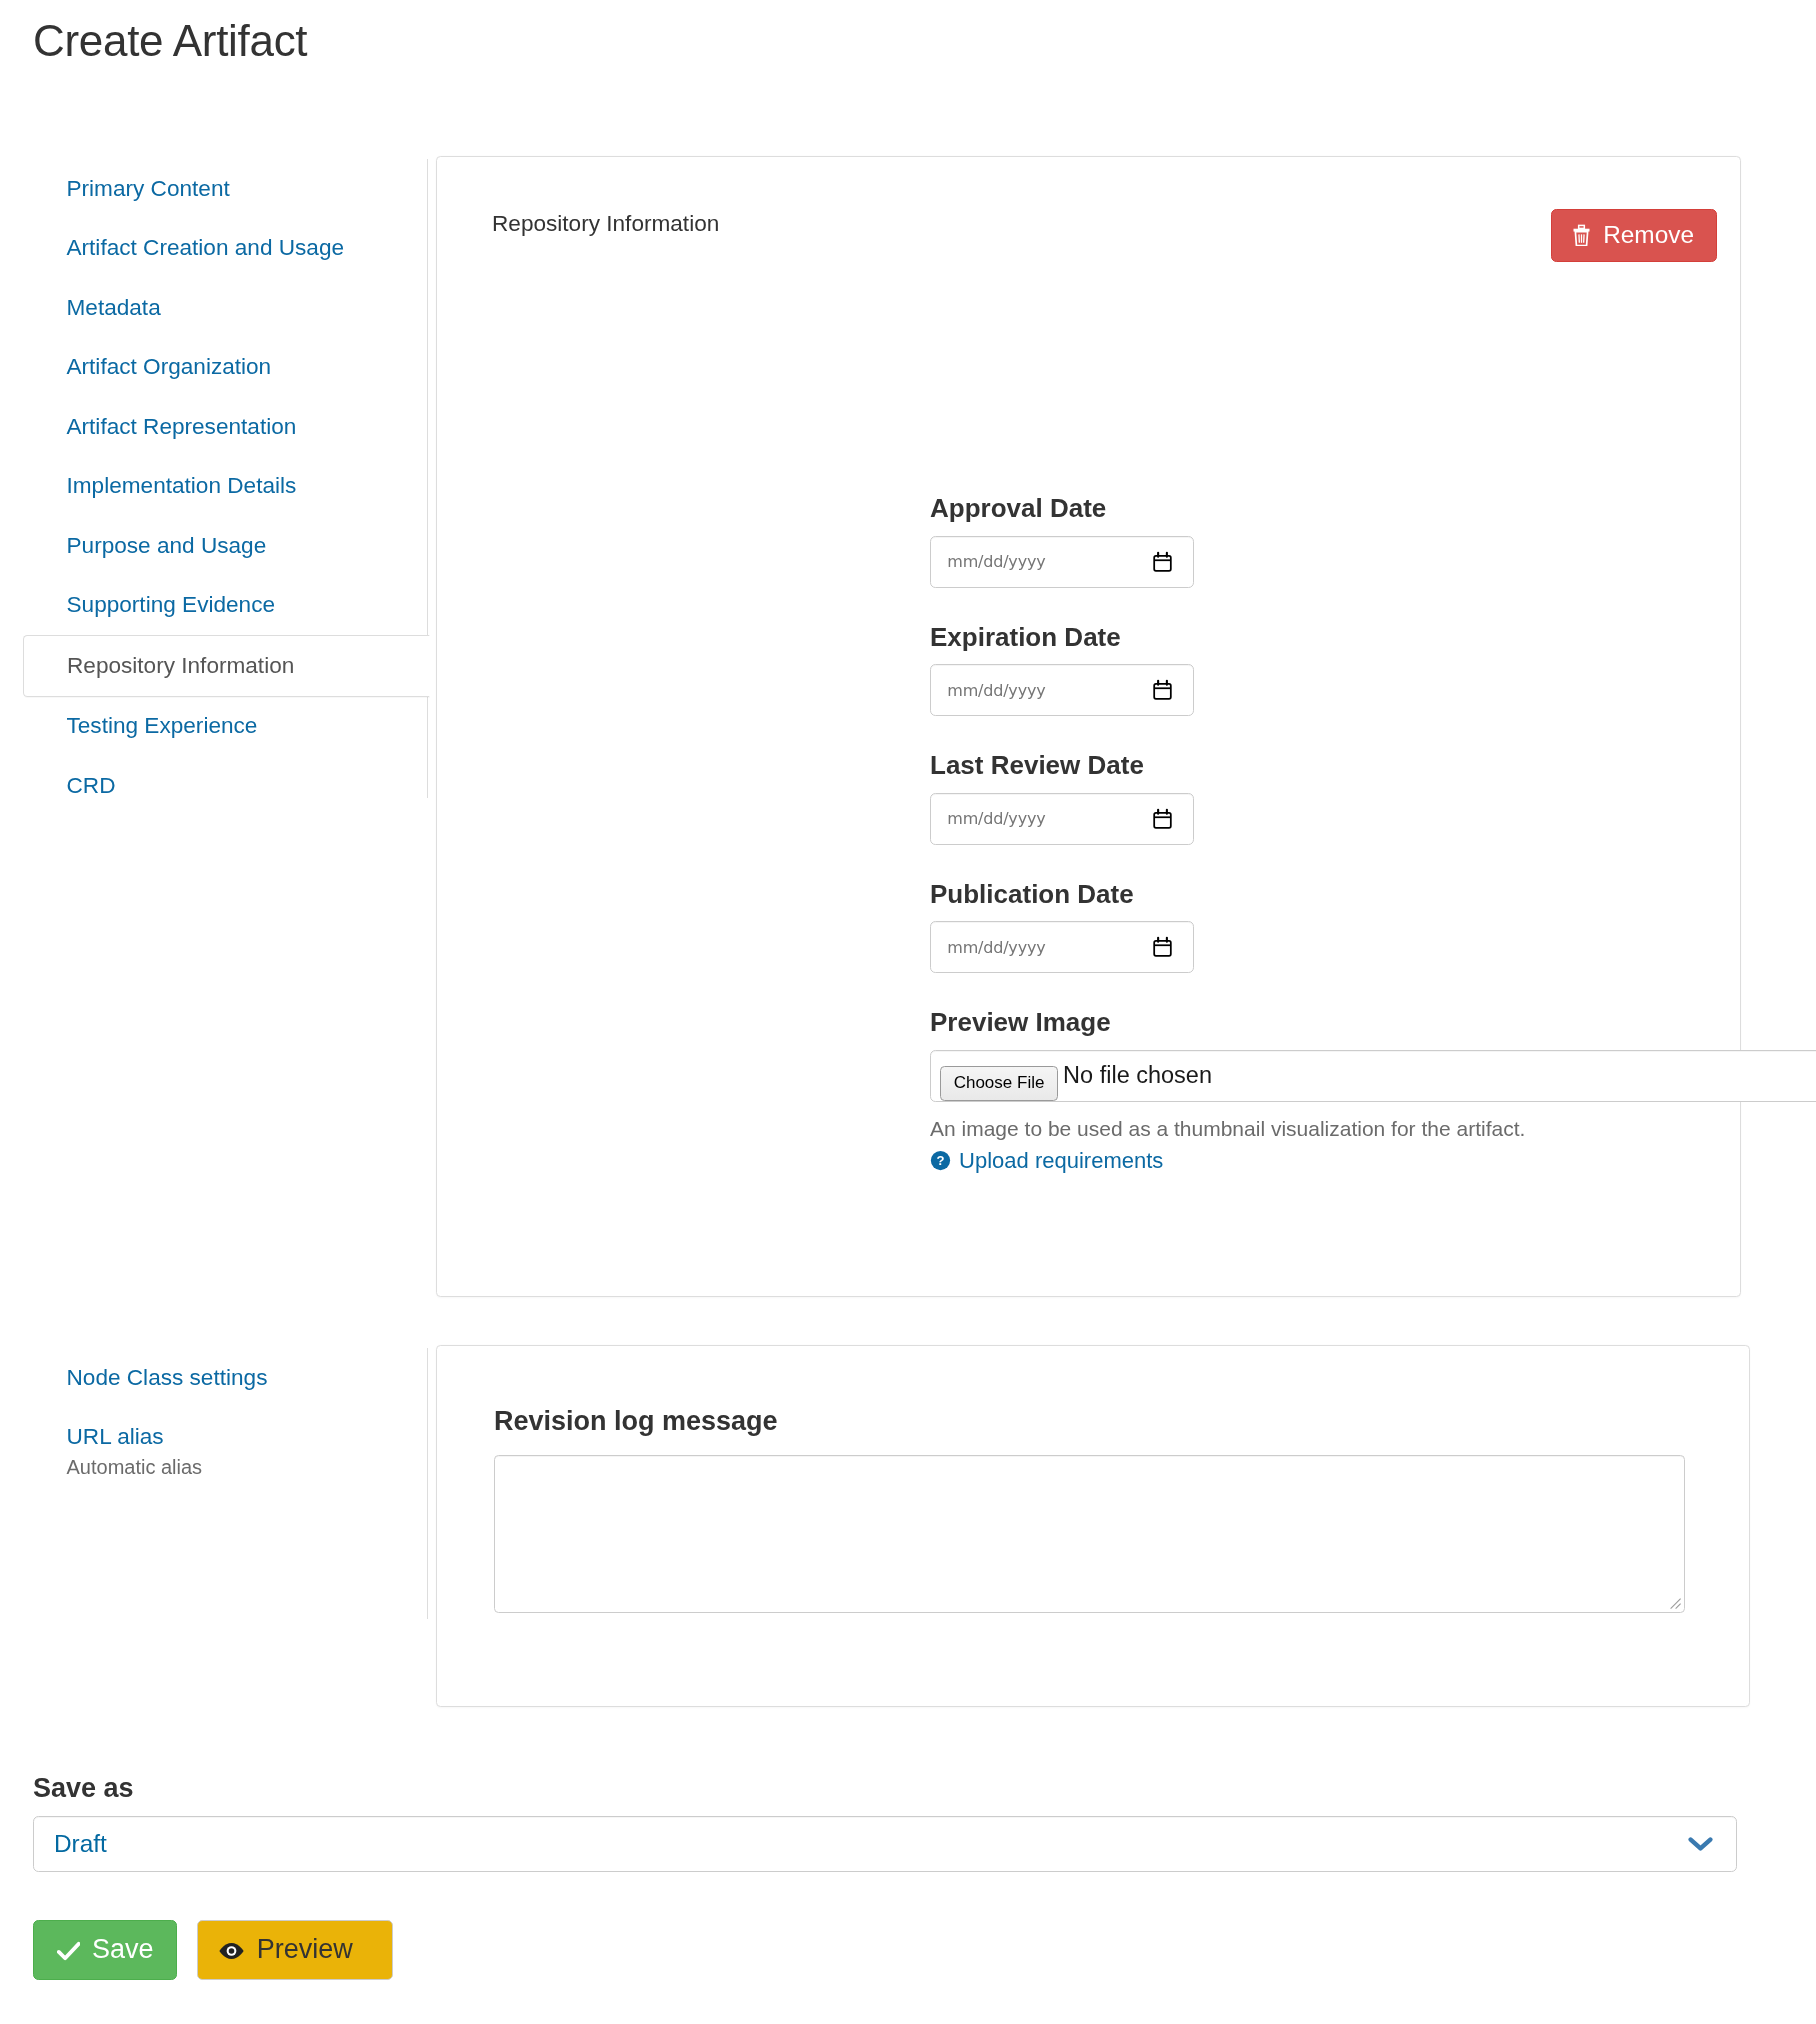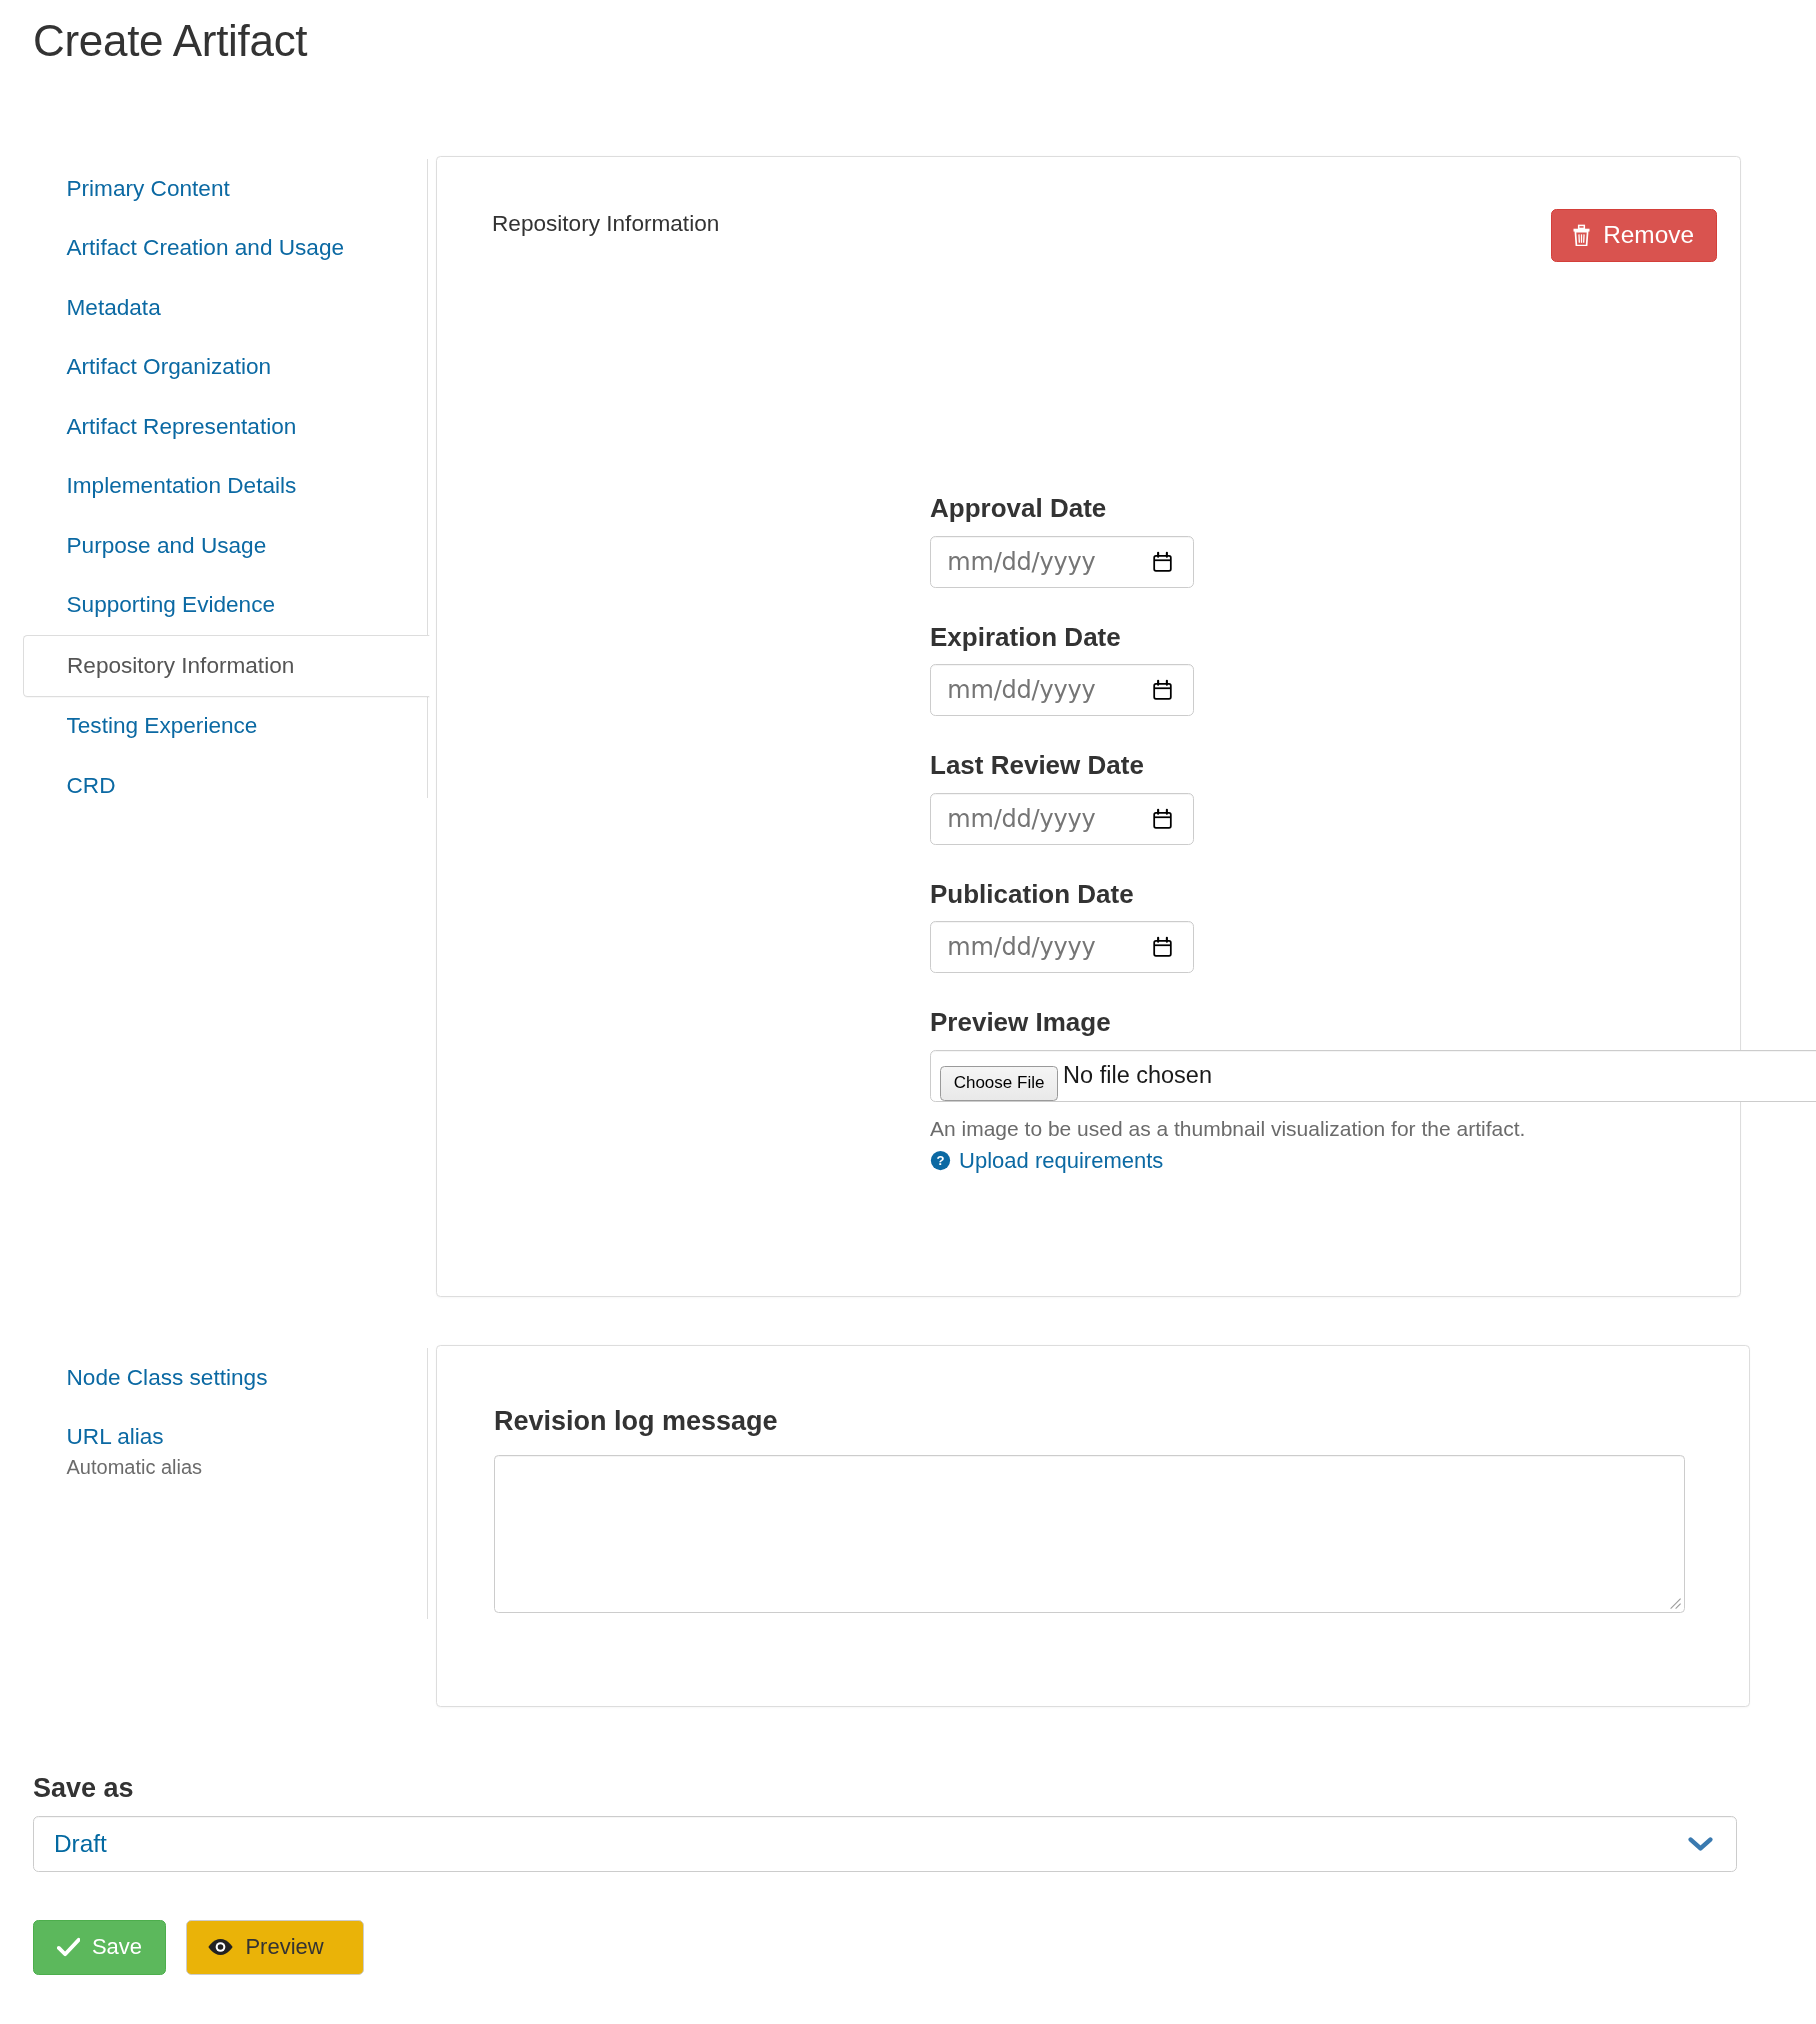--- a/index.html
+++ b/index.html
@@ -148,21 +148,21 @@
     border: 0.9px solid #cccccc;
     border-radius: 5.4px;
     background: #ffffff;
     display: flex;
     align-items: center;
     padding: 0 16.3px;
     box-shadow: inset 0 0.9px 0.9px rgba(0,0,0,0.045);
     cursor: text;
   }
   .date-text {
-    font-size: 24px;
+    font-size: 16px;
     color: #757575;
     font-family: "DejaVu Sans", sans-serif;
     letter-spacing: -0.2px;
   }
   .icon-calendar {
     position: absolute;
     right: 20px;
     top: 50%;
     transform: translateY(-50%);
     width: 21px;
@@ -285,21 +285,21 @@
     left: 33px;
     top: 1920px;
     display: flex;
     gap: 20px;
   }
   .btn {
     display: flex;
     align-items: center;
     gap: 11.8px;
     border-radius: 5.4px;
-    font-size: 22px;
+    font-size: 27px;
     line-height: 1;
     cursor: pointer;
     font-family: "Liberation Sans", sans-serif;
     padding: 14.5px 22.6px 16.3px;
   }
   .btn-save {
     background: #5cb85c;
     border: 0.9px solid #4cae4c;
     color: #ffffff;
   }

